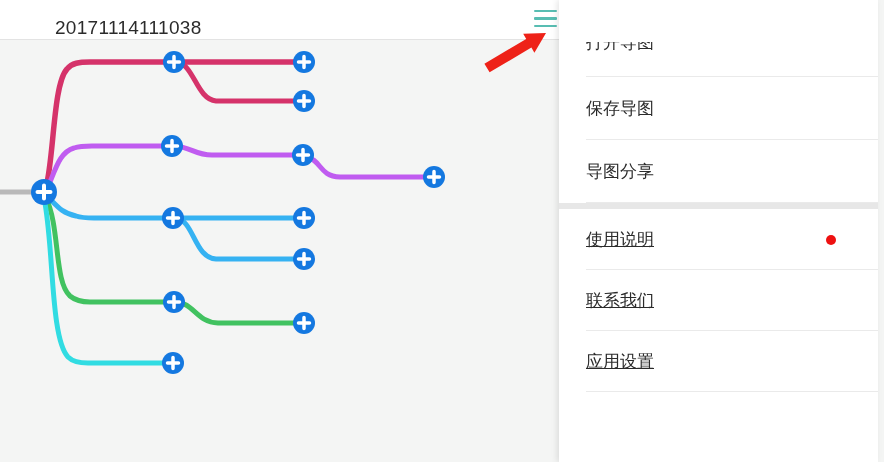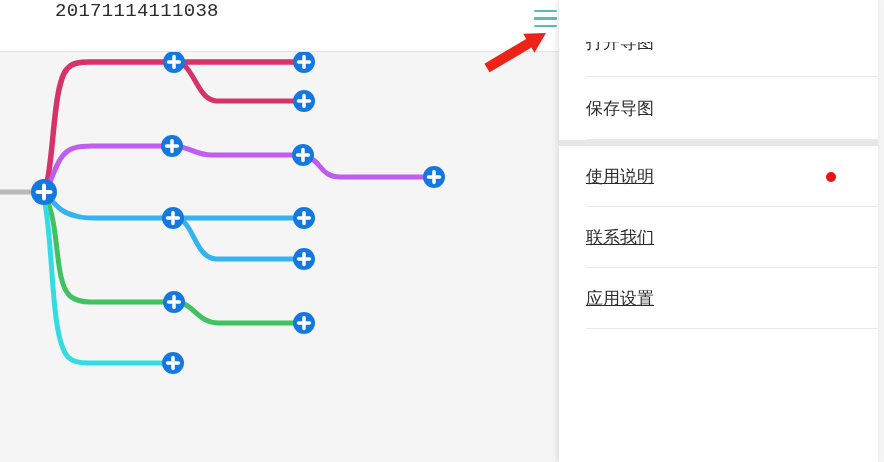--- a/index.html
+++ b/index.html
@@ -1,21 +1,21 @@
 <!DOCTYPE html>
 <html><head>
 <meta charset="utf-8">
 <style>
   html,body{margin:0;padding:0;}
   body{font-family:"Liberation Sans","DejaVu Sans",sans-serif;}
   #screen{position:relative;width:884px;height:462px;overflow:hidden;background:#f4f5f4;}
 
   
-  #topbar{position:absolute;left:0;top:0;width:565px;height:52px;background:#ffffff;
-    border-bottom:1px solid #e3e3e3;display:flex;align-items:flex-start;z-index:3;box-sizing:border-box;font-family:Liberation Mono, monospace;}
+  #topbar{position:absolute;left:0;top:0;width:565px;height:40px;background:#ffffff;
+    border-bottom:1px solid #e3e3e3;display:flex;align-items:flex-end;z-index:3;box-sizing:border-box;}
   #title{margin-left:55px;font-size:19px;color:#2b2b2b;letter-spacing:.3px;}
   #hamburger{position:absolute;left:534px;top:10px;width:23px;height:17px;display:flex;
     flex-direction:column;justify-content:space-between;cursor:pointer;}
   #hamburger .bar{height:2.4px;width:100%;background:#58bdb2;border-radius:1px;}
 
   #map-svg{position:absolute;left:0;top:0;z-index:1;}
   #arrow-svg{position:absolute;left:0;top:0;z-index:4;pointer-events:none;}
 
   
   #menu{position:absolute;left:559px;top:0;width:319px;height:462px;background:#ffffff;
@@ -124,20 +124,23 @@
     <polygon points="489.6,72.3 531.4,47.5 534.4,52.7 546,33 523.2,33.7 526.2,38.9 484.4,63.7" fill="#ee2218"></polygon>
   </svg>
 
   <div id="menu">
     <div class="menu-item first">
       <span>打开导图</span>
     </div>
     <div class="menu-item">
       <span>保存导图</span>
     </div>
+    <div class="menu-item">
+      <span>导图分享</span>
+    </div>
     <div class="thick-divider"></div>
     <div class="menu-item short">
       <span>使用说明</span>
       <span class="red-dot"></span>
     </div>
     <div class="menu-item short">
       <span>联系我们</span>
     </div>
     <div class="menu-item short">
       <span>应用设置</span>

